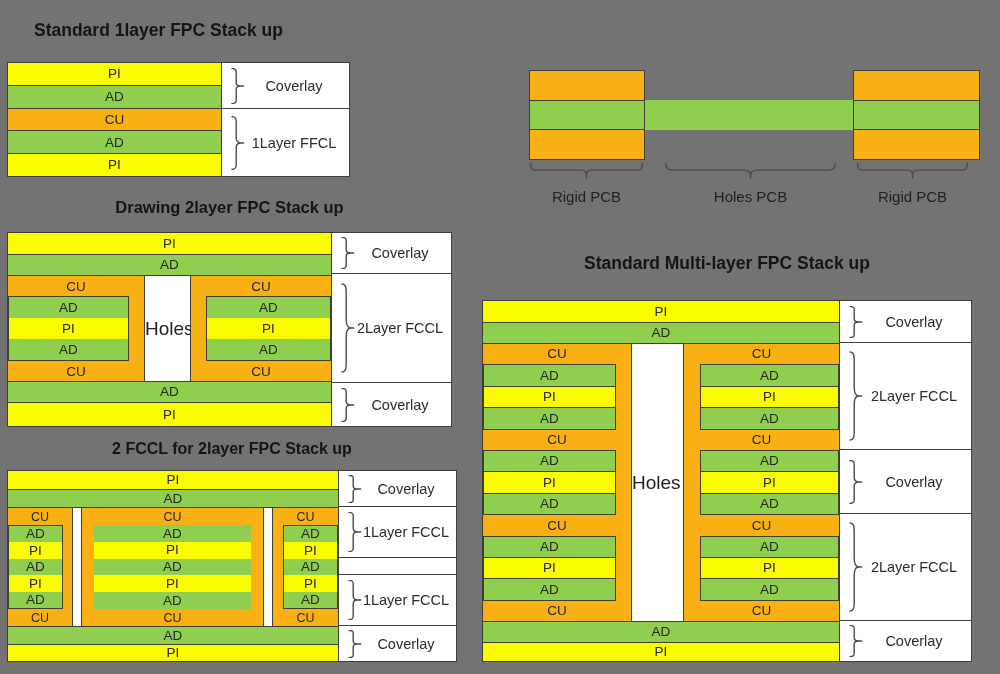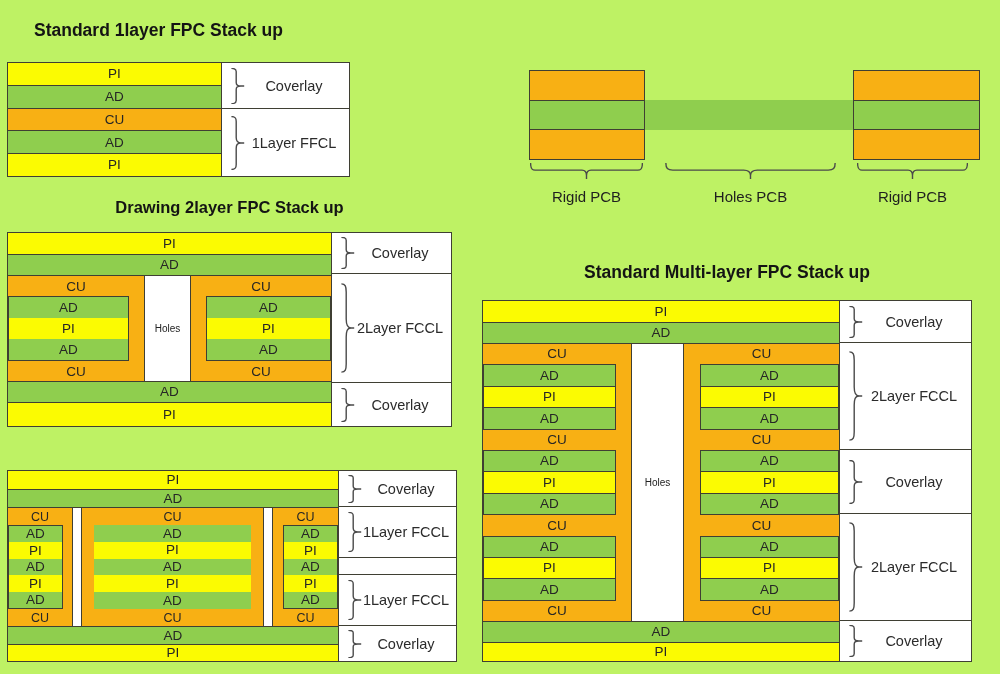--- a/index.html
+++ b/index.html
@@ -1,16 +1,16 @@
 <!DOCTYPE html>
 <html><head>
 <meta charset="utf-8">
 <style>
   html,body{margin:0;padding:0;background:#fff;}
-  #scene{position:relative;width:1000px;height:674px;background:#bef264;
+  #scene{position:relative;width:1000px;height:674px;background:#737373;
          font-family:"Liberation Sans",sans-serif;overflow:hidden;
          --pi:#fbfb02;--ad:#8fce4e;--cu:#f8b014;--line:#3f3f33;--txt:#262626;}
   .title{position:absolute;font-weight:700;color:#141414;white-space:nowrap;}
   .tc{text-align:center;}
   .box{position:absolute;display:flex;border:1px solid var(--line);background:#fff;box-sizing:border-box;}
   .layers{display:flex;flex-direction:column;}
   .row,.layer{display:flex;align-items:center;justify-content:center;
         font-size:13.5px;color:var(--txt);line-height:1;box-sizing:border-box;}
   .row{border-top:1px solid var(--line);}
   .rows>.row:first-child,.stack>.layer:first-child{border-top:none;}
@@ -18,21 +18,21 @@
   .stack>.layer{flex:1;border-top:1px solid var(--line);}
   .l-pi{background:var(--pi);} .l-ad{background:var(--ad);} .l-cu{background:var(--cu);}
   .mid{display:flex;border-top:1px solid var(--line);box-sizing:border-box;}
   .col{display:flex;flex-direction:column;background:var(--cu);box-sizing:border-box;}
   .cu-row{display:flex;align-items:center;justify-content:center;font-size:13.5px;color:var(--txt);}
   .ibox{border:1px solid var(--line);display:flex;flex-direction:column;flex:1;box-sizing:border-box;}
   .ibox>.layer{flex:1;}
   .bands{display:flex;flex-direction:column;flex:1;}
   .bands>.layer{flex:1;border-top:none !important;}
   .holes{background:#fff;border-left:1px solid var(--line);border-right:1px solid var(--line);
-         display:flex;align-items:center;justify-content:center;font-size:10px;color:#222;box-sizing:border-box;}
+         display:flex;align-items:center;justify-content:flex-start;font-size:19px;color:#222;box-sizing:border-box;}
   .anno{border-left:1px solid var(--line);display:flex;flex-direction:column;background:#fff;flex:1;}
   .sec{display:flex;align-items:center;padding-left:7px;box-sizing:border-box;border-bottom:1px solid var(--line);}
   .sec:last-child{border-bottom:none;}
   .sec .lbl{flex:1;text-align:center;font-size:14.5px;color:#2b2b2b;padding-right:6px;}
   .vbrace{flex:0 0 auto;}
   
   .col-cu{flex:1;display:flex;align-items:center;justify-content:center;}
   .inset{flex:1;border:1px solid var(--line);display:flex;align-items:center;justify-content:center;box-sizing:border-box;}
   .inset-left{margin-right:15px;} .inset-right{margin-left:16px;}
   .inset+.inset{margin-top:-1px;}
@@ -122,20 +122,21 @@
       </div>
       <div class="sec" style="flex:1;">
         <svg class="vbrace" width="16" height="34" viewBox="0 0 20 100" preserveAspectRatio="none">
           <path d="M3,1 C8,1 9,4 9,10 L9,40 C9,46 10,50 15,50 L19,50 M15,50 C10,50 9,54 9,60 L9,90 C9,96 8,99 3,99" fill="none" stroke="#4a4a4a" stroke-width="1.4" vector-effect="non-scaling-stroke"></path>
         </svg>
         <span class="lbl">Coverlay</span>
       </div>
     </div>
   </div>
 
+  <div class="title tc" style="left:7px;top:440px;width:450px;font-size:16px;">2 FCCL for 2layer FPC Stack up</div>
 
   <div class="box" style="left:7px;top:470px;width:450px;height:192px;">
     <div class="layers rows" style="width:330px;">
       <div class="row l-pi" style="height:18px;">PI</div>
       <div class="row l-ad" style="height:18px;">AD</div>
       <div class="mid" style="height:119px;">
         <div class="col" style="width:65px;border-right:1px solid var(--line);">
           <div class="cu-row" style="height:17px;font-size:12.5px;">CU</div>
           <div class="ibox sm" style="margin-right:9px;">
               <div class="layer l-ad">AD</div>
@@ -225,21 +226,21 @@
     <path d="M1,1 C1,7 3,9 9,9 L92,9 C98,9 100,11 100,15 L100,19 M100,15 C100,11 102,9 108,9 L191,9 C197,9 199,7 199,1" fill="none" stroke="#4a4a4a" stroke-width="1.4" vector-effect="non-scaling-stroke"></path>
   </svg>
   <svg style="position:absolute;left:857px;top:162px;" width="111" height="18" viewBox="0 0 200 20" preserveAspectRatio="none">
     <path d="M1,1 C1,7 3,9 9,9 L92,9 C98,9 100,11 100,15 L100,19 M100,15 C100,11 102,9 108,9 L191,9 C197,9 199,7 199,1" fill="none" stroke="#4a4a4a" stroke-width="1.4" vector-effect="non-scaling-stroke"></path>
   </svg>
 
   <div class="ublabel" style="left:530px;top:188px;width:113px;">Rigid PCB</div>
   <div class="ublabel" style="left:665px;top:188px;width:171px;">Holes PCB</div>
   <div class="ublabel" style="left:857px;top:188px;width:111px;">Rigid PCB</div>
 
-  <div class="title tc" style="left:482px;top:262px;width:490px;font-size:17.5px;">Standard Multi-layer FPC Stack up</div>
+  <div class="title tc" style="left:482px;top:253px;width:490px;font-size:17.5px;">Standard Multi-layer FPC Stack up</div>
 
   <div class="box" style="left:482px;top:300px;width:490px;height:362px;">
     <div class="layers rows" style="width:356px;">
       <div class="row l-pi" style="height:21px;">PI</div>
       <div class="row l-ad" style="height:21px;">AD</div>
       <div class="mid" style="height:278px;">
         <div class="col" style="width:148px;">
             <div class="cu-row col-cu layer l-cu">CU</div>
             <div class="layer l-ad inset inset-left">AD</div>
             <div class="layer l-pi inset inset-left">PI</div>

